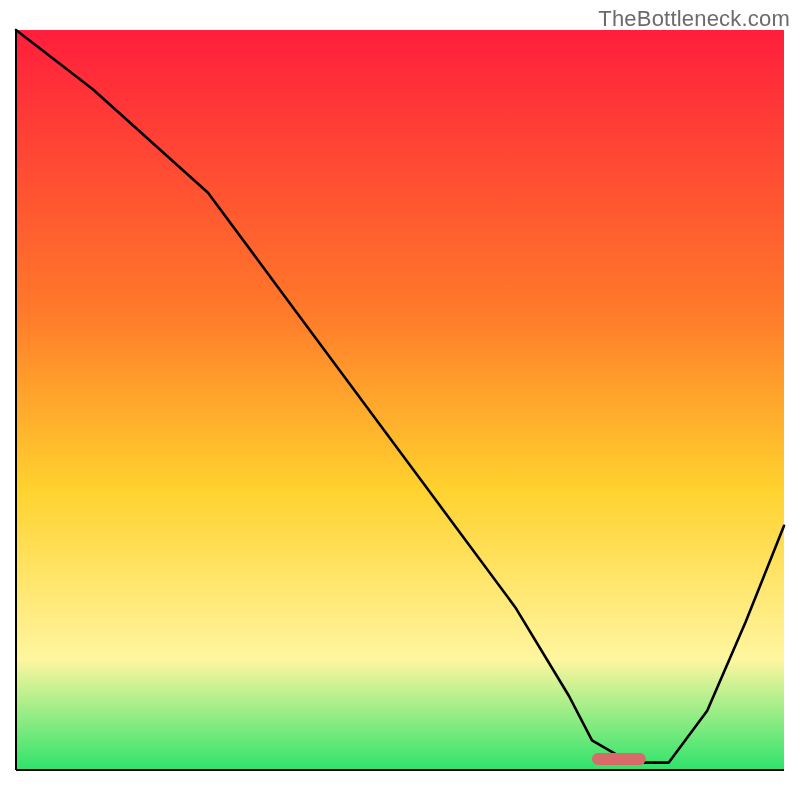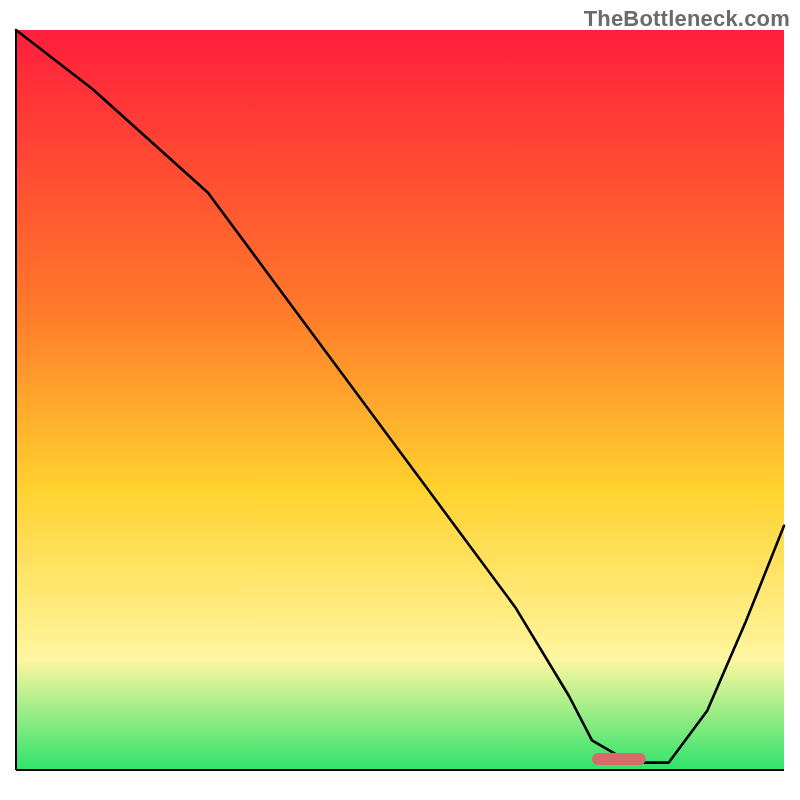--- a/index.html
+++ b/index.html
@@ -14,21 +14,21 @@
   .stage {
     position: relative;
     width: 800px;
     height: 800px;
   }
   .watermark {
     position: absolute;
     top: 6px;
     right: 10px;
     font-size: 22px;
-    font-weight: 700;
+    font-weight: 400;
     color: #6b6b6b;
     letter-spacing: 0.2px;
     user-select: none;
   }
   svg.plot {
     position: absolute;
     left: 0;
     top: 0;
     width: 800px;
     height: 800px;

